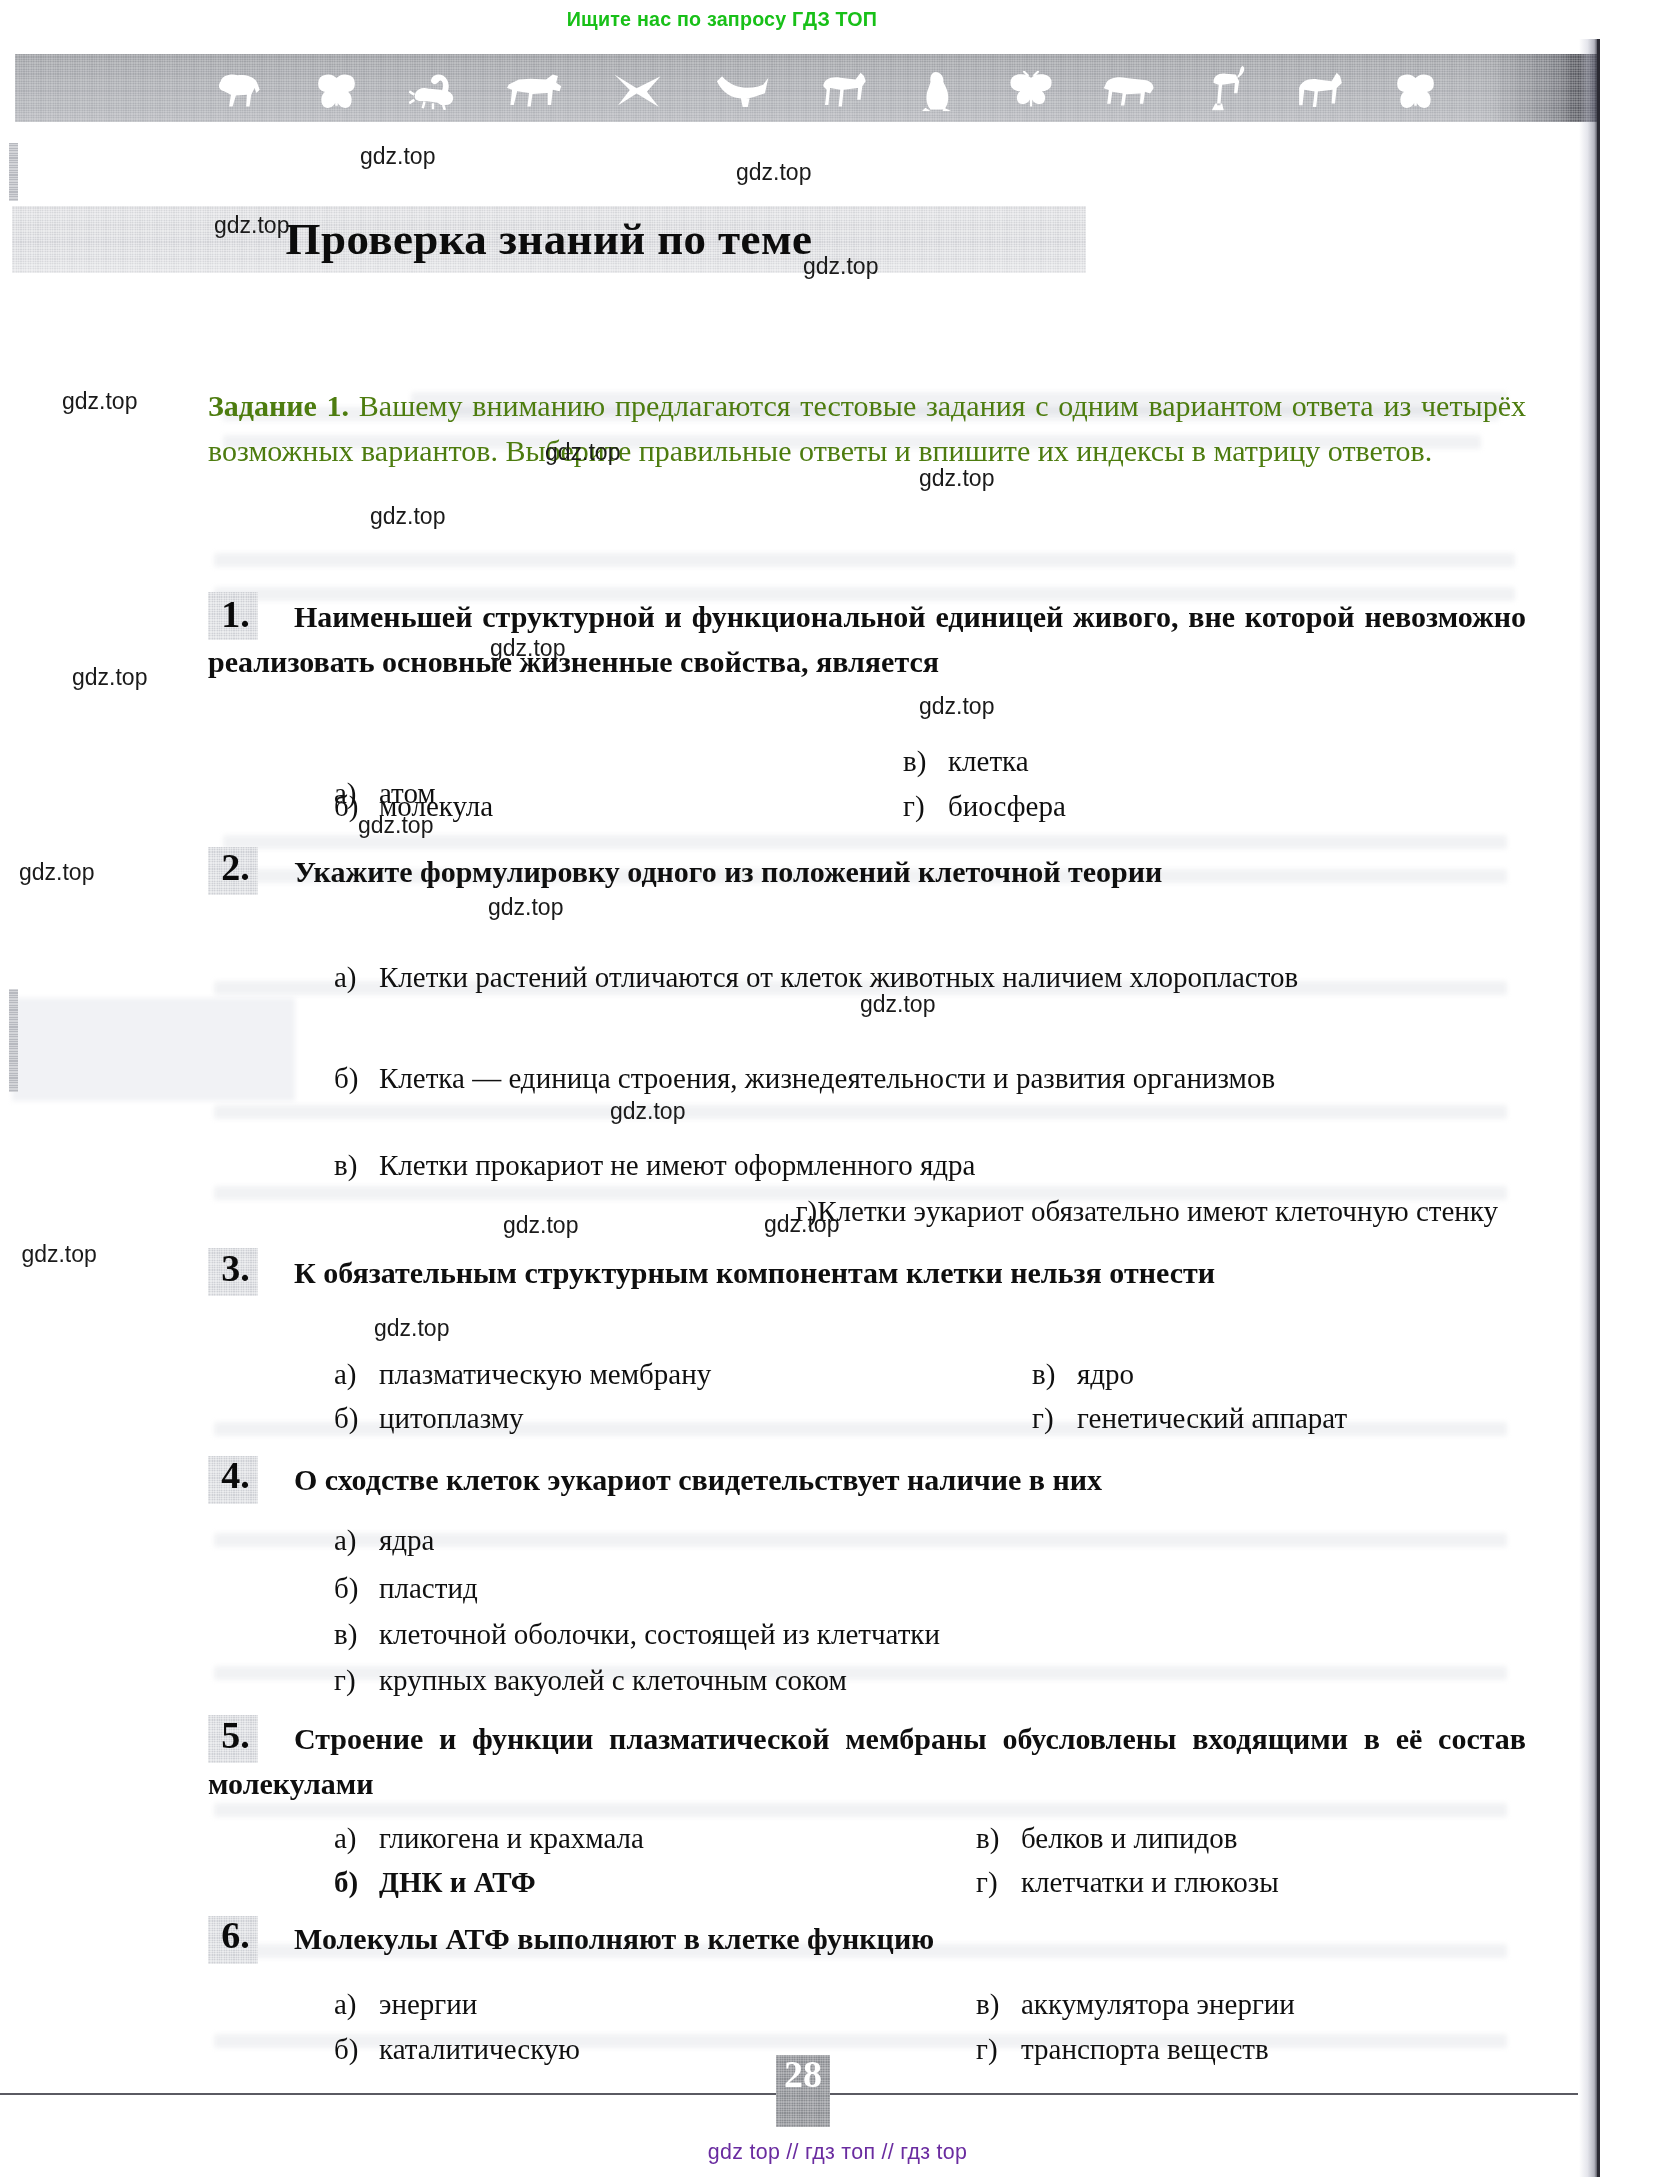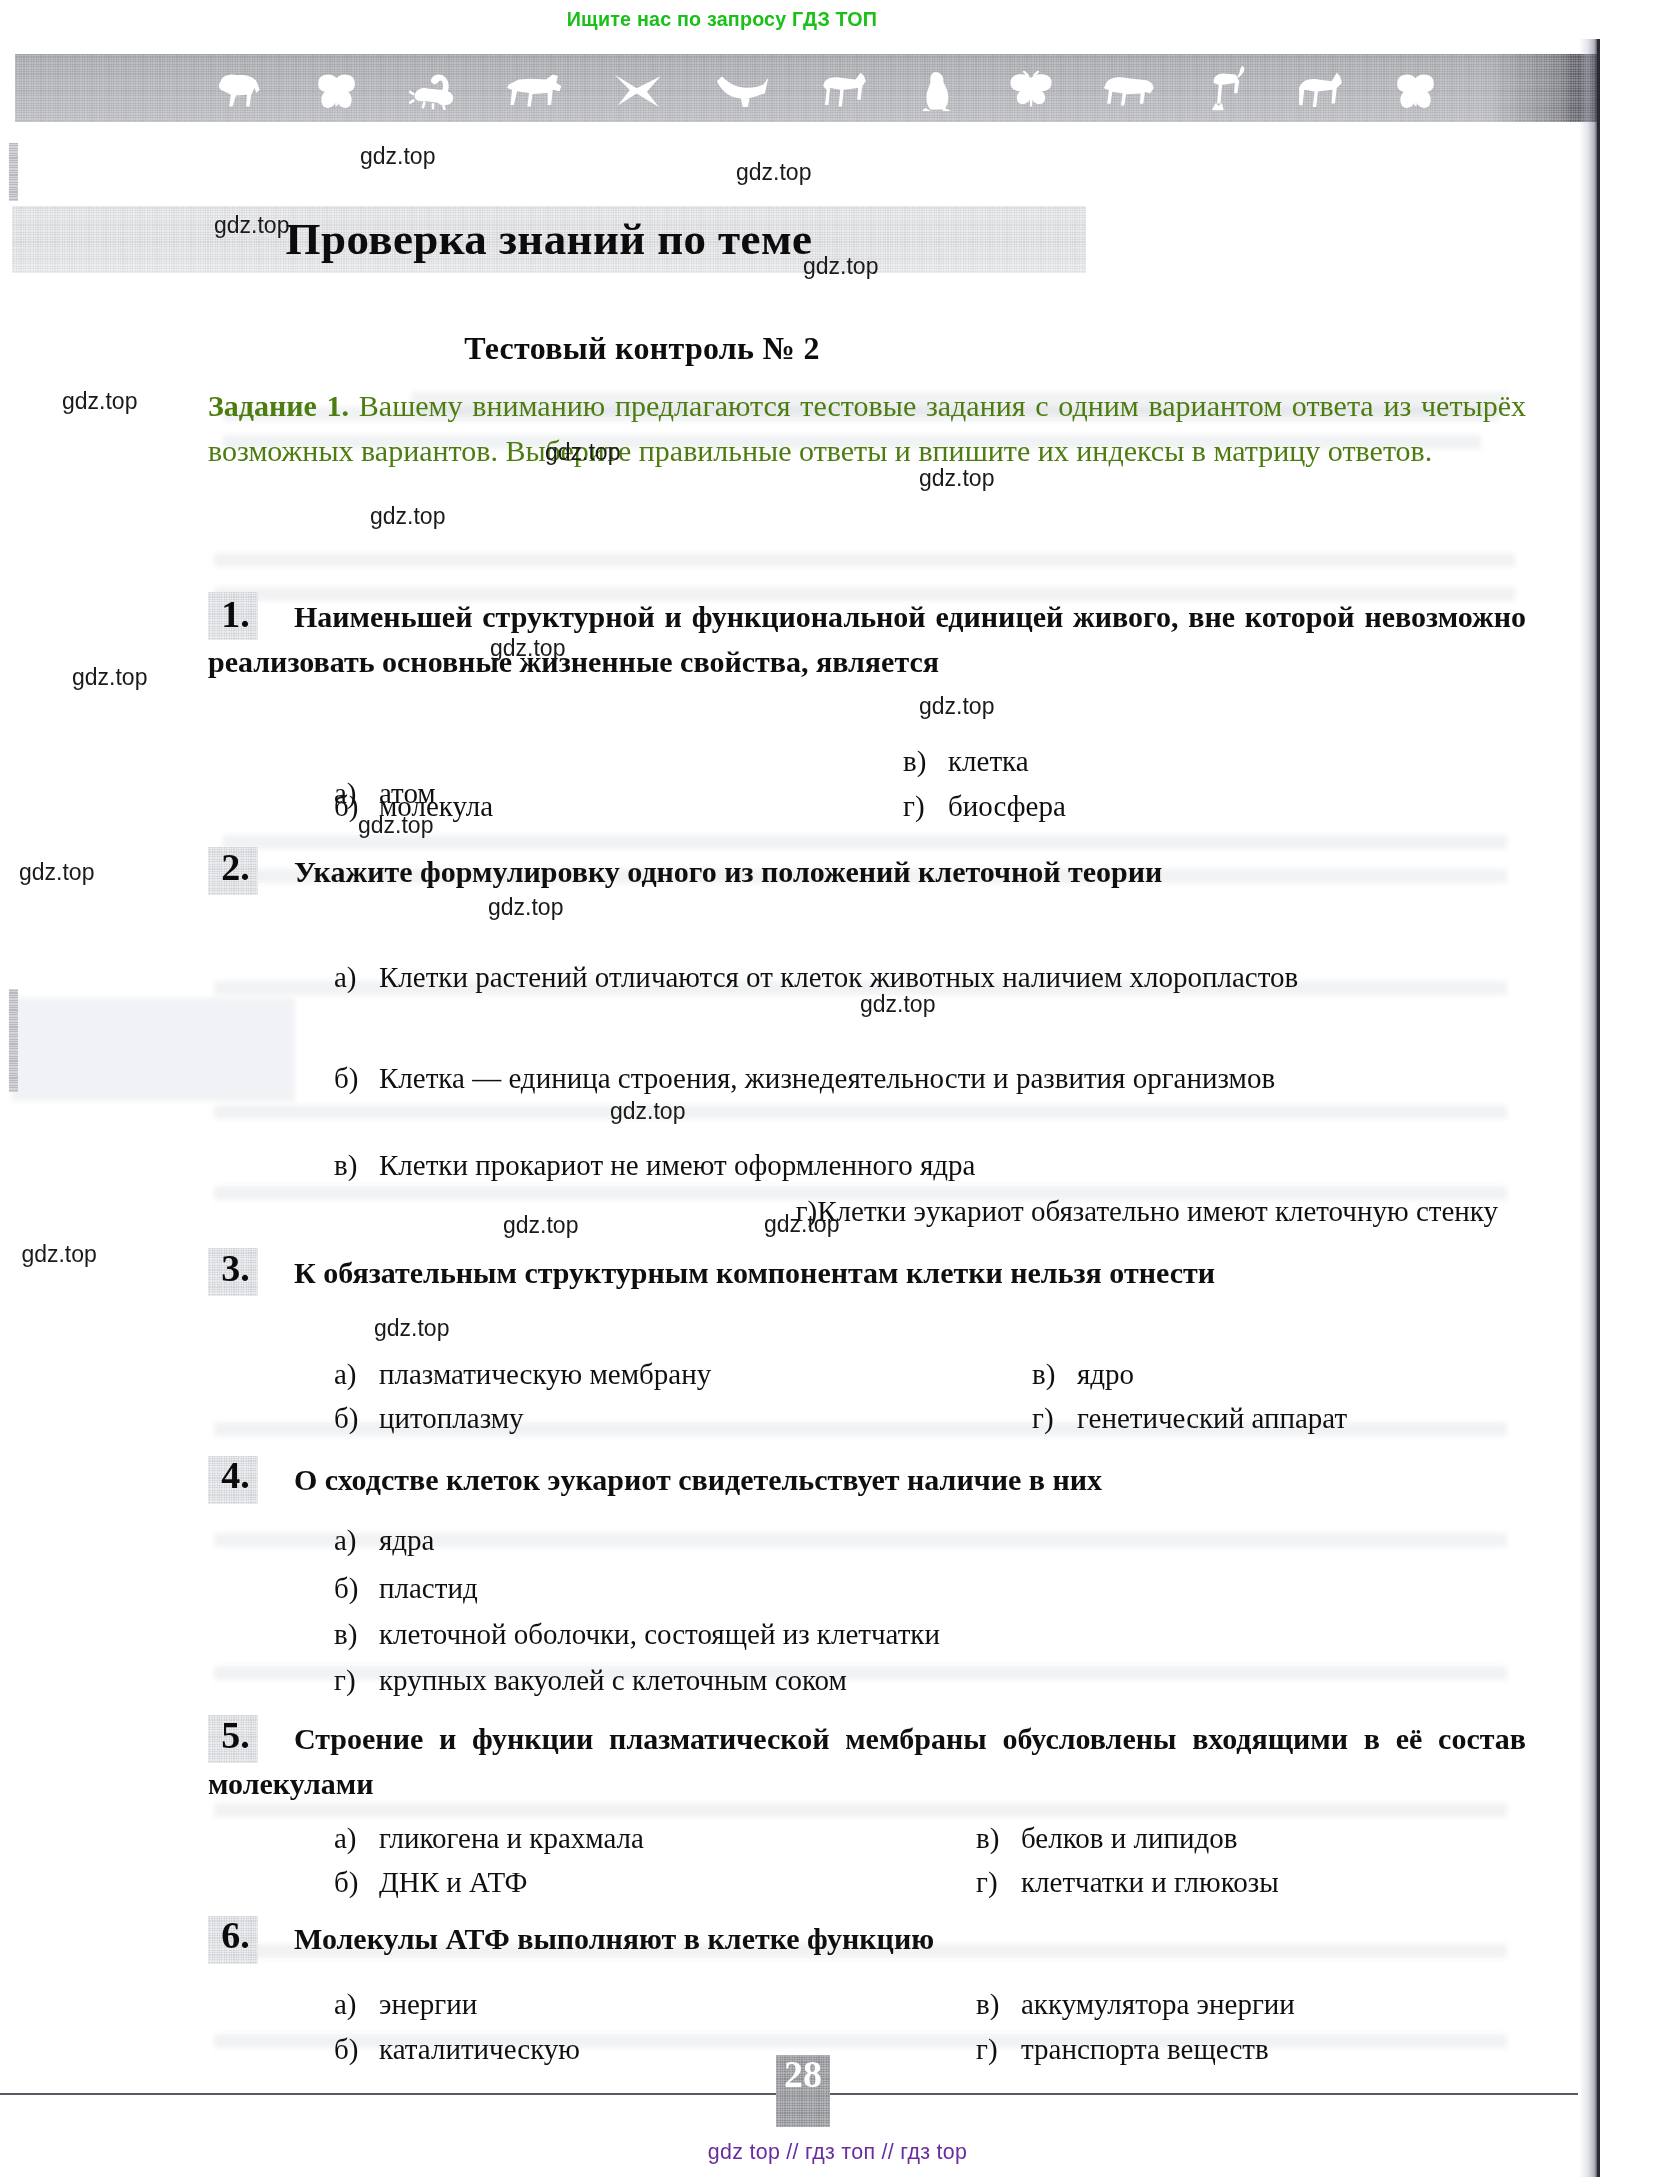--- a/index.html
+++ b/index.html
@@ -349,21 +349,20 @@
     </svg>
 
     <svg class="animal" style="left:1380px;top:19px;" width="41" height="38" viewBox="0 0 48 44">
       <path d="M24 6 L24 38 M24 8 C18 0 4 2 4 12 C4 22 14 22 22 18 Z M24 8 C30 0 44 2 44 12 C44 22 34 22 26 18 Z M22 20 C14 20 6 24 8 34 C10 42 20 40 22 32 Z M26 20 C34 20 42 24 40 34 C38 42 28 40 26 32 Z" stroke="#fff" stroke-width="3"></path>
     </svg>
   </div>
 
   <div class="title-banner"></div>
   <div class="title-text">Проверка знаний по теме</div>
 
-  <div class="subtitle">Тестовый контроль  № 2</div>
 
   <div class="intro">
     <b>Задание 1.</b><span> Вашему вниманию предлагаются тестовые задания с одним вариантом ответа из четырёх возможных вариантов. Выберите правильные ответы и впишите их индексы в матрицу ответов.</span>
   </div>
 
   <div class="content">
 
     <div class="question">
       <div class="q-num" style="top:553px;"></div>
       <div class="q-num-text" style="top:553px;">1.</div>
@@ -441,21 +440,21 @@
     </div>
 
     <div class="question">
       <div class="q-num" style="top:1676px;"></div>
       <div class="q-num-text" style="top:1674px;">5.</div>
       <div class="q-stem" style="top:1677px;">Строение и функции плазматической мембраны обусловлены входящими в её состав молекулами</div>
 
       <div class="opt opt-col-left" style="top:1779px;">
         <span class="letter">а)</span><span>гликогена и крахмала</span>
       </div>
-      <div class="opt opt-col-left" style="top:1823px;">
+      <div class="opt opt-col-left" style="top:1823px;font-weight:bold;">
         <span class="letter">б)</span><span>ДНК и АТФ</span>
       </div>
       <div class="opt" style="left:976px;top:1779px;">
         <span class="letter">в)</span><span>белков и липидов</span>
       </div>
       <div class="opt" style="left:976px;top:1823px;">
         <span class="letter">г)</span><span>клетчатки и глюкозы</span>
       </div>
     </div>
 

